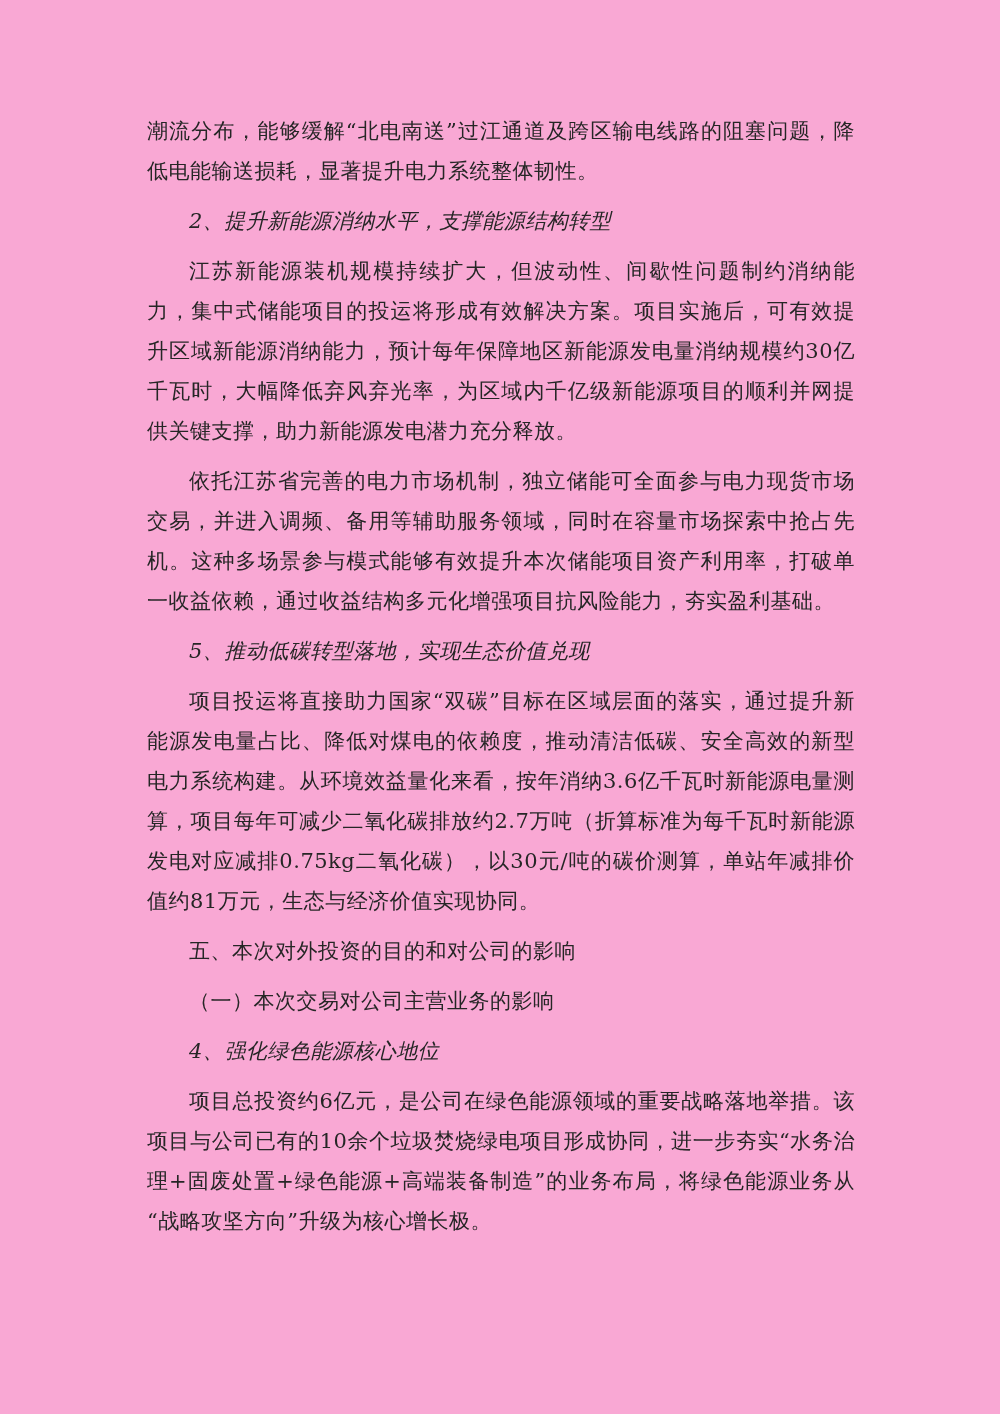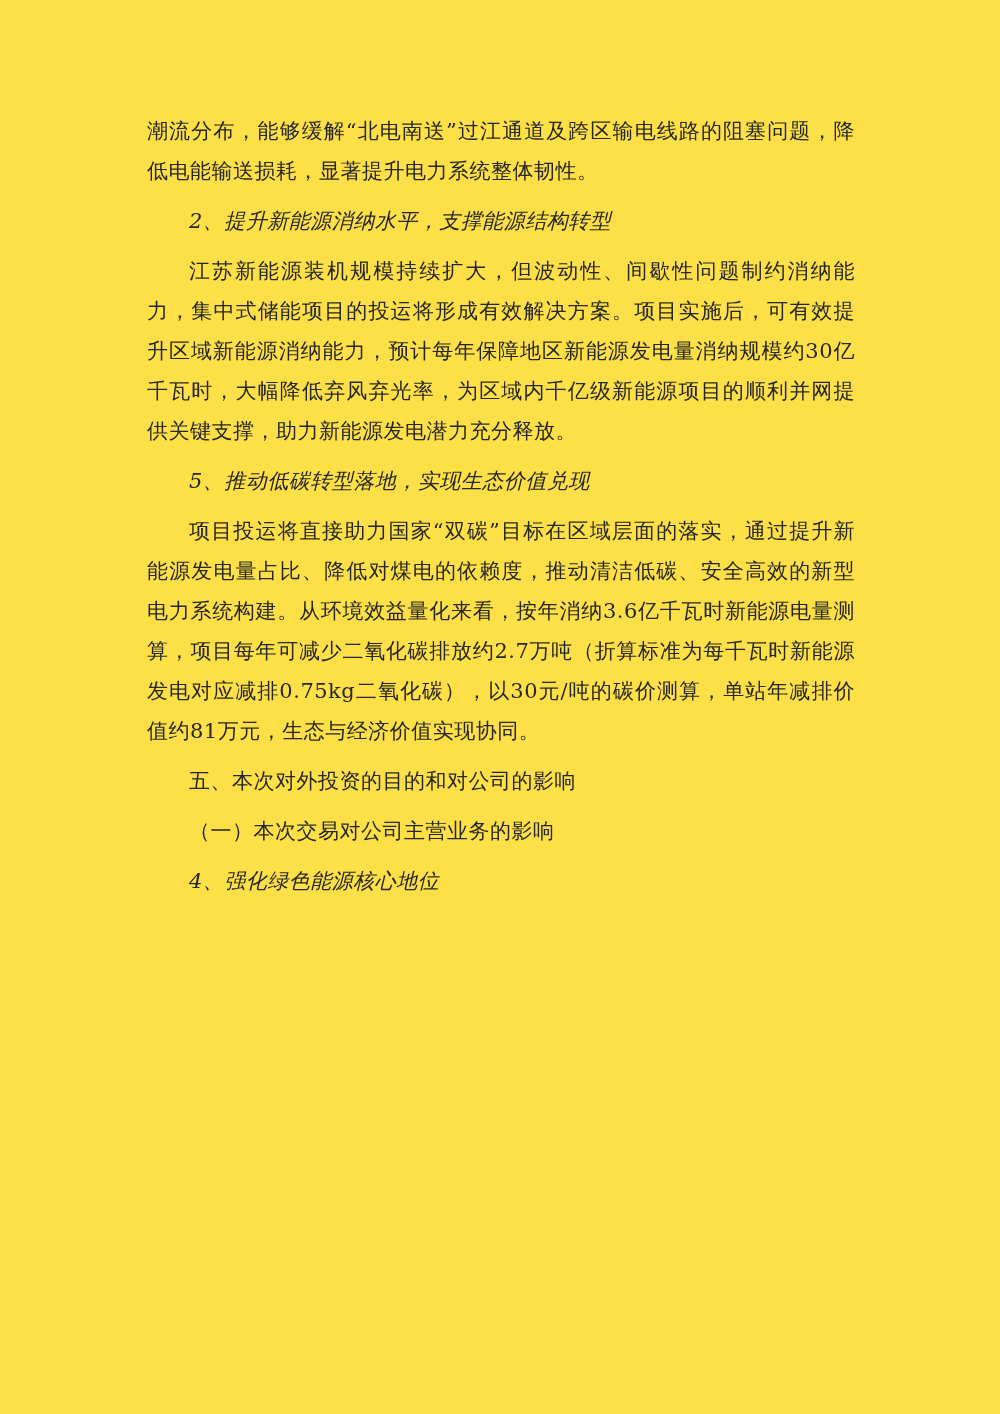--- a/index.html
+++ b/index.html
@@ -5,21 +5,21 @@
   html, body {
     margin: 0;
     padding: 0;
     background: #e9e9e9;
   }
   .page {
     position: relative;
     width: 1000px;
     height: 1414px;
     margin: 0 auto;
-    background: #fde047;
+    background: #f9a8d4;
     box-sizing: border-box;
     padding: 111px 145px 60px 147px;
     font-family: "DejaVu Serif", "Liberation Serif", serif;
     color: #262626;
     overflow: hidden;
   }
   .doc-body {
     width: 100%;
   }
   .block {
@@ -58,19 +58,21 @@
   }
 </style>
 </head>
 <body>
 
 <div class="page">
   <div class="doc-body">
       <p class="block continuation">潮流分布，能够缓解“北电南送”过江通道及跨区输电线路的阻塞问题，降低电能输送损耗，显著提升电力系统整体韧性。</p>
       <p class="block subheading">2、提升新能源消纳水平，支撑能源结构转型</p>
       <p class="block body">江苏新能源装机规模持续扩大，但波动性、间歇性问题制约消纳能力，集中式储能项目的投运将形成有效解决方案。项目实施后，可有效提升区域新能源消纳能力，预计每年保障地区新能源发电量消纳规模约30亿千瓦时，大幅降低弃风弃光率，为区域内千亿级新能源项目的顺利并网提供关键支撑，助力新能源发电潜力充分释放。</p>
+      <p class="block body">依托江苏省完善的电力市场机制，独立储能可全面参与电力现货市场交易，并进入调频、备用等辅助服务领域，同时在容量市场探索中抢占先机。这种多场景参与模式能够有效提升本次储能项目资产利用率，打破单一收益依赖，通过收益结构多元化增强项目抗风险能力，夯实盈利基础。</p>
       <p class="block subheading">5、推动低碳转型落地，实现生态价值兑现</p>
       <p class="block body">项目投运将直接助力国家“双碳”目标在区域层面的落实，通过提升新能源发电量占比、降低对煤电的依赖度，推动清洁低碳、安全高效的新型电力系统构建。从环境效益量化来看，按年消纳3.6亿千瓦时新能源电量测算，项目每年可减少二氧化碳排放约2.7万吨（折算标准为每千瓦时新能源发电对应减排0.75kg二氧化碳），以30元/吨的碳价测算，单站年减排价值约81万元，生态与经济价值实现协同。</p>
       <p class="block heading-bold">五、本次对外投资的目的和对公司的影响</p>
       <p class="block heading">（一）本次交易对公司主营业务的影响</p>
       <p class="block subheading">4、强化绿色能源核心地位</p>
+      <p class="block body">项目总投资约6亿元，是公司在绿色能源领域的重要战略落地举措。该项目与公司已有的10余个垃圾焚烧绿电项目形成协同，进一步夯实“水务治理+固废处置+绿色能源+高端装备制造”的业务布局，将绿色能源业务从“战略攻坚方向”升级为核心增长极。</p>
     </div>
 </div>
 
 </body></html>

